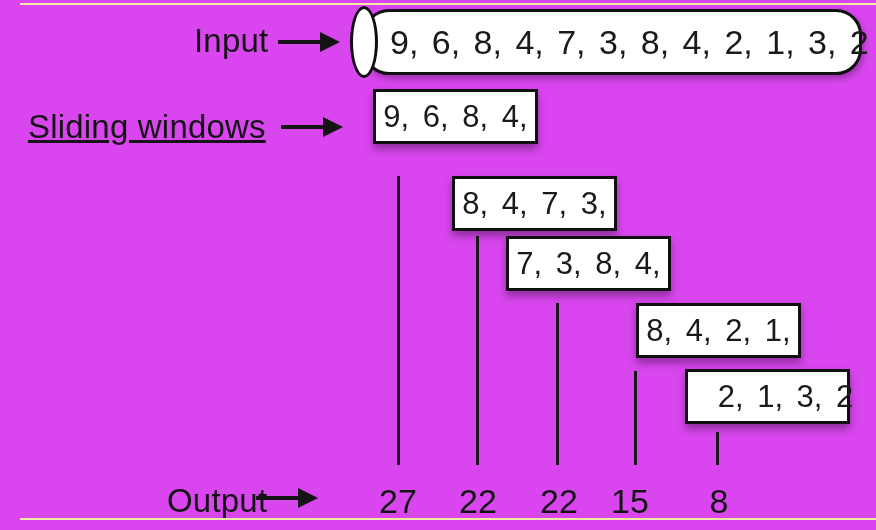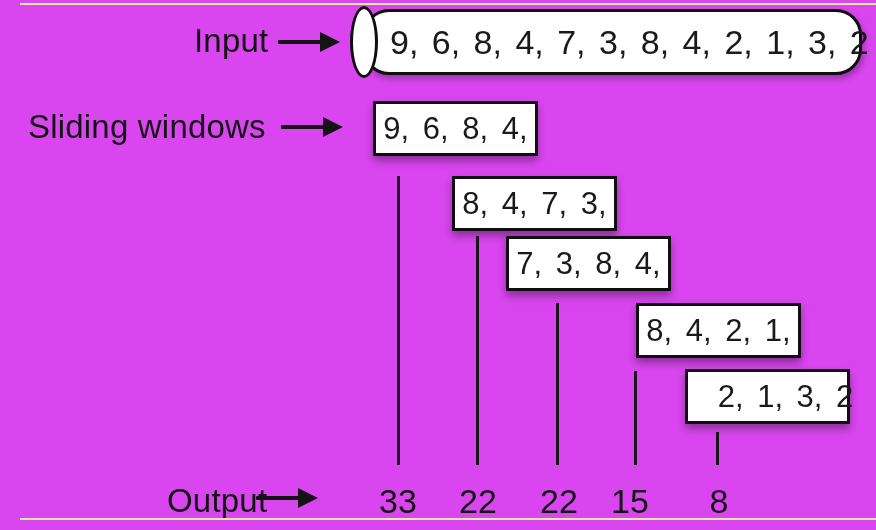--- a/index.html
+++ b/index.html
@@ -6,21 +6,21 @@
   .canvas{
     position:relative;width:876px;height:530px;background:#d946ef;overflow:hidden;
     font-family:"Liberation Sans", sans-serif;color:#141414;
   }
   .accent-line{position:absolute;left:20px;width:856px;height:2px;background:#f3e9a4;}
   .accent-top{top:3px;}
   .accent-bottom{top:518px;}
 
   .row-label{position:absolute;font-size:33px;letter-spacing:0.2px;color:#141414;white-space:nowrap;}
   .input-label{left:194px;top:22px;}
-  .windows-label{left:28px;top:108px;}
+  .windows-label{left:28px;top:108px;text-decoration:underline;}
   .output-label{left:167px;top:482px;}
 
   
   .arrow{position:absolute;width:62px;height:20px;}
   .arrow .shaft{position:absolute;left:0;top:8px;width:46px;height:4px;background:#141414;border-radius:1px;}
   .arrow .head{position:absolute;left:42px;top:0;width:0;height:0;
     border-left:20px solid #141414;border-top:10px solid transparent;border-bottom:10px solid transparent;}
   .input-arrow{left:278px;top:32px;}
   .windows-arrow{left:281px;top:117px;}
   .output-arrow{left:256px;top:488px;}
@@ -39,21 +39,21 @@
   }
 
   
   .win-box{
     position:absolute;width:165px;height:55px;box-sizing:border-box;
     border:3px solid #0f0f0f;background:#ffffff;
     box-shadow:0px 5px 8px rgba(0,0,0,0.35);
     display:flex;align-items:center;justify-content:center;
     font-size:31px;word-spacing:5px;white-space:nowrap;color:#1a1a1a;
   }
-  .win-1{left:373px;top:101px;}
+  .win-1{left:373px;top:89px;}
   .win-2{left:452px;top:176px;}
   .win-3{left:498px;top:236px;margin-left:8px;}
   .win-4{left:636px;top:303px;}
   .win-5{left:685px;top:369px;padding-left:36px;}
 
   
   .vline{position:absolute;width:3px;background:#181818;}
   .vline-1{left:397px;top:176px;height:289px;}
   .vline-2{left:476px;top:236px;height:229px;}
   .vline-3{left:556px;top:303px;height:162px;}
@@ -101,21 +101,21 @@
   <div class="vline vline-2"></div>
   <div class="vline vline-3"></div>
   <div class="vline vline-4"></div>
   <div class="vline vline-5"></div>
 
   <div class="row-label output-label">Output</div>
   <div class="arrow output-arrow">
     <span class="shaft"></span>
     <span class="head"></span>
   </div>
-  <div class="out-val out-1">33</div>
+  <div class="out-val out-1">27</div>
   <div class="out-val out-2">22</div>
   <div class="out-val out-3">22</div>
   <div class="out-val out-4">15</div>
   <div class="out-val out-5">8</div>
 
   <div class="accent-line accent-bottom"></div>
 
 </div>
 
 </body></html>

